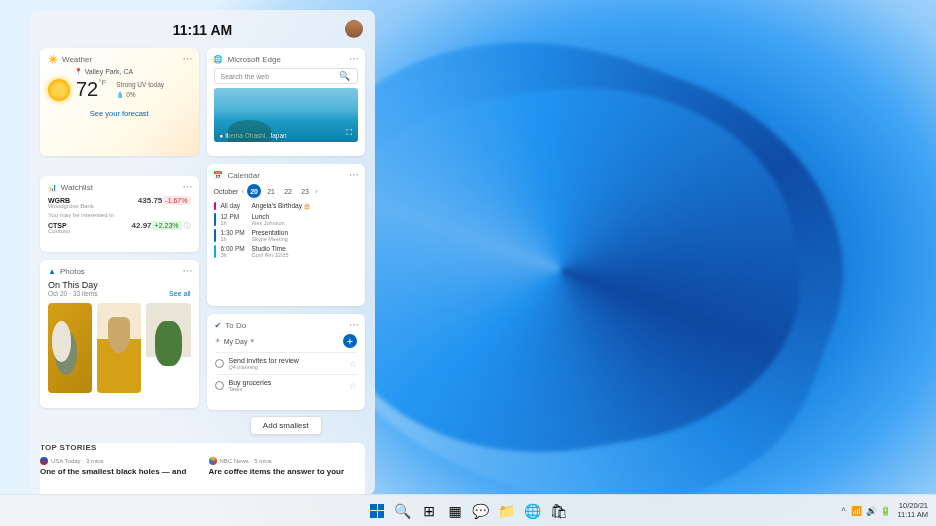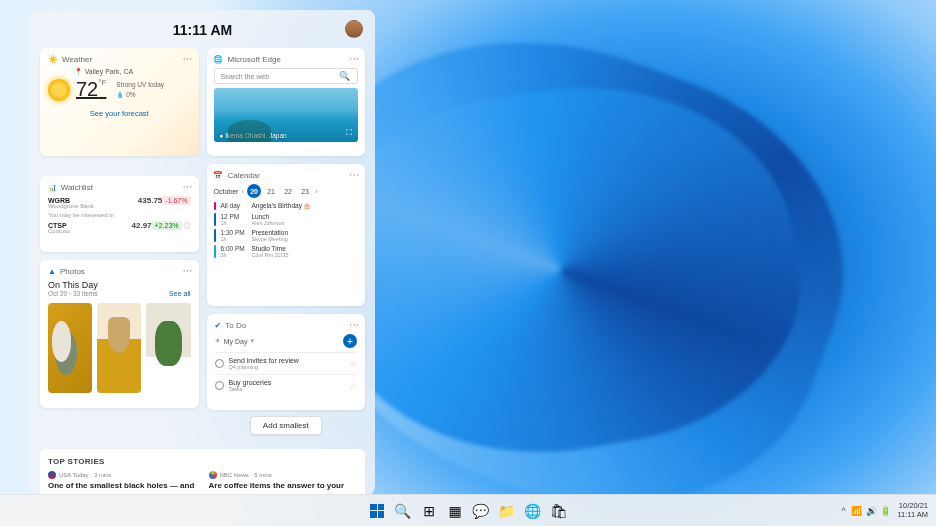--- a/index.html
+++ b/index.html
@@ -45,21 +45,21 @@
   .widget { background:#fff; border-radius:6px; padding:7px 8px; position:relative; font-size:8px; color:#444; box-shadow: 0 1px 3px rgba(0,0,0,0.08);}
   .widget-head { display:flex; align-items:center; gap:4px; margin-bottom:4px; }
   .widget-title { font-size:8px; font-weight:500; color:#666; }
   .widget-more { position:absolute; right:6px; top:6px; color:#888; font-size:10px; line-height:1; cursor:pointer;}
   
   
   .w-weather { background: linear-gradient(135deg, #fff 0%, #fff9e6 70%, #ffe8cc 100%); height:108px;}
   .weather-loc { font-size:7px; color:#555; margin-left:26px; }
   .weather-row { display:flex; align-items:center; gap:6px; margin-top:2px;}
   .sun-icon { width:22px; height:22px; border-radius:50%; background: radial-gradient(circle, #ffd54f 40%, #ffb300 70%); box-shadow: 0 0 6px #ffca28;}
-  .temp { font-size:20px; font-weight:300; color:#222;text-decoration:underline;}
+  .temp { font-size:20px; font-weight:300; color:#222;}
   .temp-unit { font-size:8px; color:#777; vertical-align:top; }
   .weather-side { font-size:6.5px; color:#666; line-height:1.4; margin-left:4px;}
   .weather-link { font-size:7.5px; color:#0067c0; text-align:center; margin-top:8px; }
   
   
   .w-edge { height:108px; padding:7px; }
   .edge-search { background:#fff; border-radius:3px; height:16px; display:flex; align-items:center; padding:0 6px; font-size:7px; color:#888; border:1px solid #ddd; margin-bottom:4px;}
   .edge-search .mag { margin-left:auto; }
   .edge-image { height:54px; border-radius:3px; background: linear-gradient(180deg, #7ec8e3 0%, #4fb3d9 40%, #1e9bc7 60%, #0d7fa8 100%); position:relative; overflow:hidden;}
   .edge-image::after{content:''; position:absolute; bottom:0; left:10%; width:30%; height:40%; background:rgba(20,80,60,0.4); border-radius:50% 50% 0 0;}
@@ -118,21 +118,21 @@
   .todo-item { display:flex; align-items:center; gap:5px; padding:4px 0; border-top:1px solid #eee; font-size:7px;}
   .todo-circle { width:9px;height:9px;border:1px solid #888;border-radius:50%;}
   .todo-text { color:#333; flex:1;}
   .todo-text .sub{display:block;color:#999;font-size:5.5px;}
   .todo-star { color:#ccc; font-size:9px;}
   
   
   .add-widgets { grid-column: 2; justify-self:center; background:#fff; border:1px solid #ddd; border-radius:4px; padding:4px 12px; font-size:8px; color:#333; margin-top:-2px; box-shadow:0 1px 2px rgba(0,0,0,0.08);}
   
   
-  .w-stories { grid-column: 1 / -1; background:#fff; border-radius:6px; padding:8px; margin-top:6px; height:56px; overflow:hidden;}
+  .w-stories { grid-column: 1 / -1; background:#fff; border-radius:6px; height:56px; overflow:hidden;}
   .stories-heading{ font-size:8px; font-weight:600; color:#444; letter-spacing:0.3px; margin-bottom:5px;}
   .stories-row { display:flex; gap:12px;}
   .story { flex:1; font-size:7px;}
   .story-src { display:flex; align-items:center; gap:3px; color:#888; font-size:6px; margin-bottom:2px;}
   .src-dot{width:8px;height:8px;border-radius:50%;}
   .dot-usa{background:linear-gradient(#0a5ec7,#c41e3a);}
   .dot-nbc{background:conic-gradient(#fdb913,#de3e35,#6460aa,#0089d0,#fdb913);}
   .story-title{ font-size:8px; font-weight:600; color:#222; line-height:1.2;}
   
   

